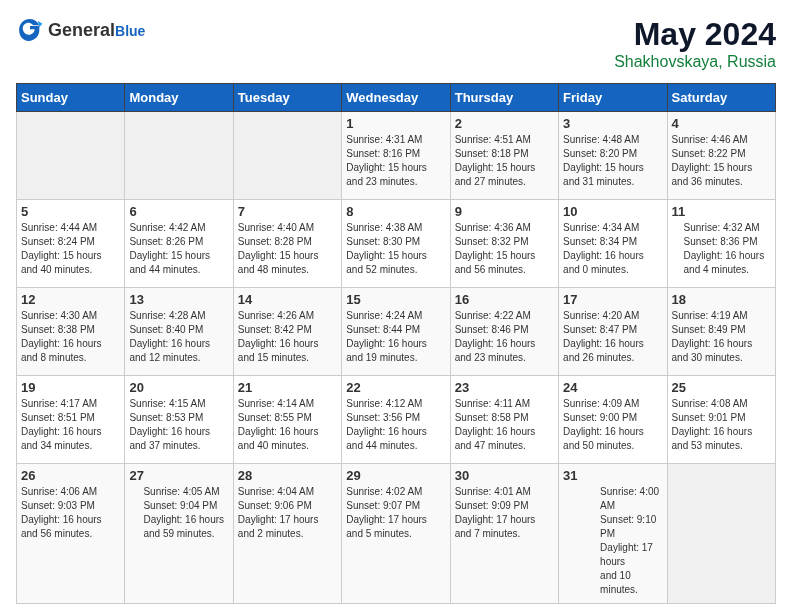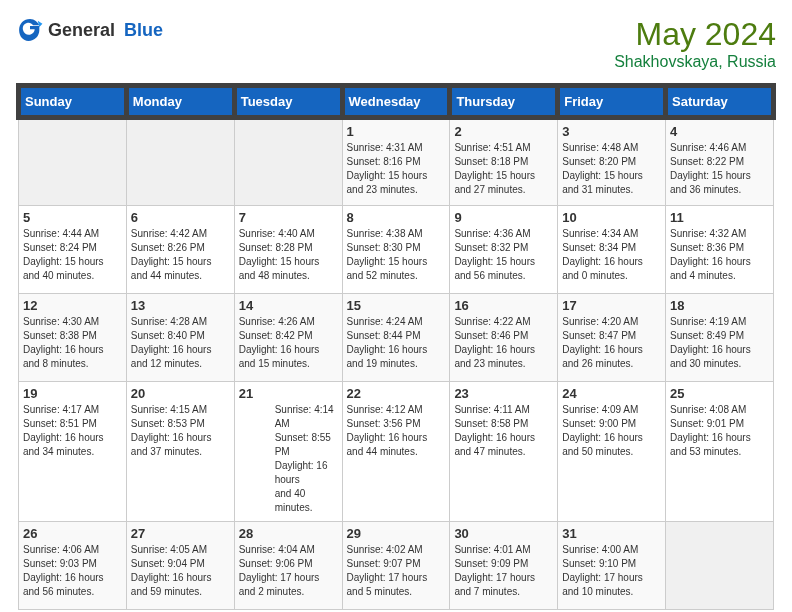--- a/index.html
+++ b/index.html
@@ -20,54 +20,53 @@
       display: flex;
       align-items: center;
       gap: 4px;
     }
     .logo-text-general {
       font-size: 18px;
       font-weight: bold;
       color: #333;
     }
     .logo-text-blue {
-      font-size: 18px;
+      font-size: 14px;
       font-weight: bold;
       color: #1565C0;
-      padding-left: 9px;
     }
     .logo-icon {
       width: 28px;
       height: 28px;
     }
     .title-area {
       text-align: right;
     }
     .calendar-title {
       font-size: 32px;
-      font-weight: normal;
-      color: #4d7c0f;
+      font-weight: bold;
+      color: #0f172a;
     }
     .calendar-subtitle {
       font-size: 16px;
       color: #15803d;
     }
     table {
       width: 100%;
       border-collapse: collapse;
       table-layout: fixed;
     }
     thead th {
       background-color: #1565C0;
       color: #fff;
       font-size: 13px;
       font-weight: bold;
       padding: 6px 4px;
       text-align: left;
-      border: 5px solid #404040;
+      border: 1px solid #404040;
     }
     tbody td {
       border: 1px solid #ccc;
       vertical-align: top;
       padding: 4px 4px 6px 4px;
       font-size: 10.5px;
       color: #333;
       height: 88px;
       background: #fff;
     }
@@ -193,21 +192,21 @@
         </td>
         <td>
           <span class="day-num">10</span>
           <div class="day-info" style="white-space: pre-line;">Sunrise: 4:34 AM
 Sunset: 8:34 PM
 Daylight: 16 hours
 and 0 minutes.</div>
         </td>
         <td>
           <span class="day-num">11</span>
-          <div class="day-info" style="white-space: pre-line;">Sunrise: 4:32 AM
+          <div class="day-info" style="white-space: pre-line; margin-left: 12px;">Sunrise: 4:32 AM
 Sunset: 8:36 PM
 Daylight: 16 hours
 and 4 minutes.</div>
         </td>
       </tr>
       <tr>
         <td>
           <span class="day-num">12</span>
           <div class="day-info" style="white-space: pre-line;">Sunrise: 4:30 AM
 Sunset: 8:38 PM
@@ -267,21 +266,21 @@
         </td>
         <td>
           <span class="day-num">20</span>
           <div class="day-info" style="white-space: pre-line;">Sunrise: 4:15 AM
 Sunset: 8:53 PM
 Daylight: 16 hours
 and 37 minutes.</div>
         </td>
         <td>
           <span class="day-num">21</span>
-          <div class="day-info" style="white-space: pre-line; margin-left: 36px;">Sunrise: 4:14 AM
+          <div class="day-info" style="white-space: pre-line;">Sunrise: 4:14 AM
 Sunset: 8:55 PM
 Daylight: 16 hours
 and 40 minutes.</div>
         </td>
         <td>
           <span class="day-num">22</span>
           <div class="day-info" style="white-space: pre-line;">Sunrise: 4:12 AM
 Sunset: 3:56 PM
 Daylight: 16 hours
 and 44 minutes.</div>
@@ -311,21 +310,21 @@
       <tr>
         <td>
           <span class="day-num">26</span>
           <div class="day-info" style="white-space: pre-line;">Sunrise: 4:06 AM
 Sunset: 9:03 PM
 Daylight: 16 hours
 and 56 minutes.</div>
         </td>
         <td>
           <span class="day-num">27</span>
-          <div class="day-info" style="white-space: pre-line;">Sunrise: 4:05 AM
+          <div class="day-info" style="white-space: pre-line; margin-left: 14px;">Sunrise: 4:05 AM
 Sunset: 9:04 PM
 Daylight: 16 hours
 and 59 minutes.</div>
         </td>
         <td>
           <span class="day-num">28</span>
           <div class="day-info" style="white-space: pre-line;">Sunrise: 4:04 AM
 Sunset: 9:06 PM
 Daylight: 17 hours
 and 2 minutes.</div>
@@ -339,21 +338,21 @@
         </td>
         <td>
           <span class="day-num">30</span>
           <div class="day-info" style="white-space: pre-line;">Sunrise: 4:01 AM
 Sunset: 9:09 PM
 Daylight: 17 hours
 and 7 minutes.</div>
         </td>
         <td>
           <span class="day-num">31</span>
-          <div class="day-info" style="white-space: pre-line;">Sunrise: 4:00 AM
+          <div class="day-info" style="white-space: pre-line; margin-left: 37px;">Sunrise: 4:00 AM
 Sunset: 9:10 PM
 Daylight: 17 hours
 and 10 minutes.</div>
         </td>
         <td class="empty"></td>
       </tr>
     </tbody>
 </table>
 
 </body></html>

